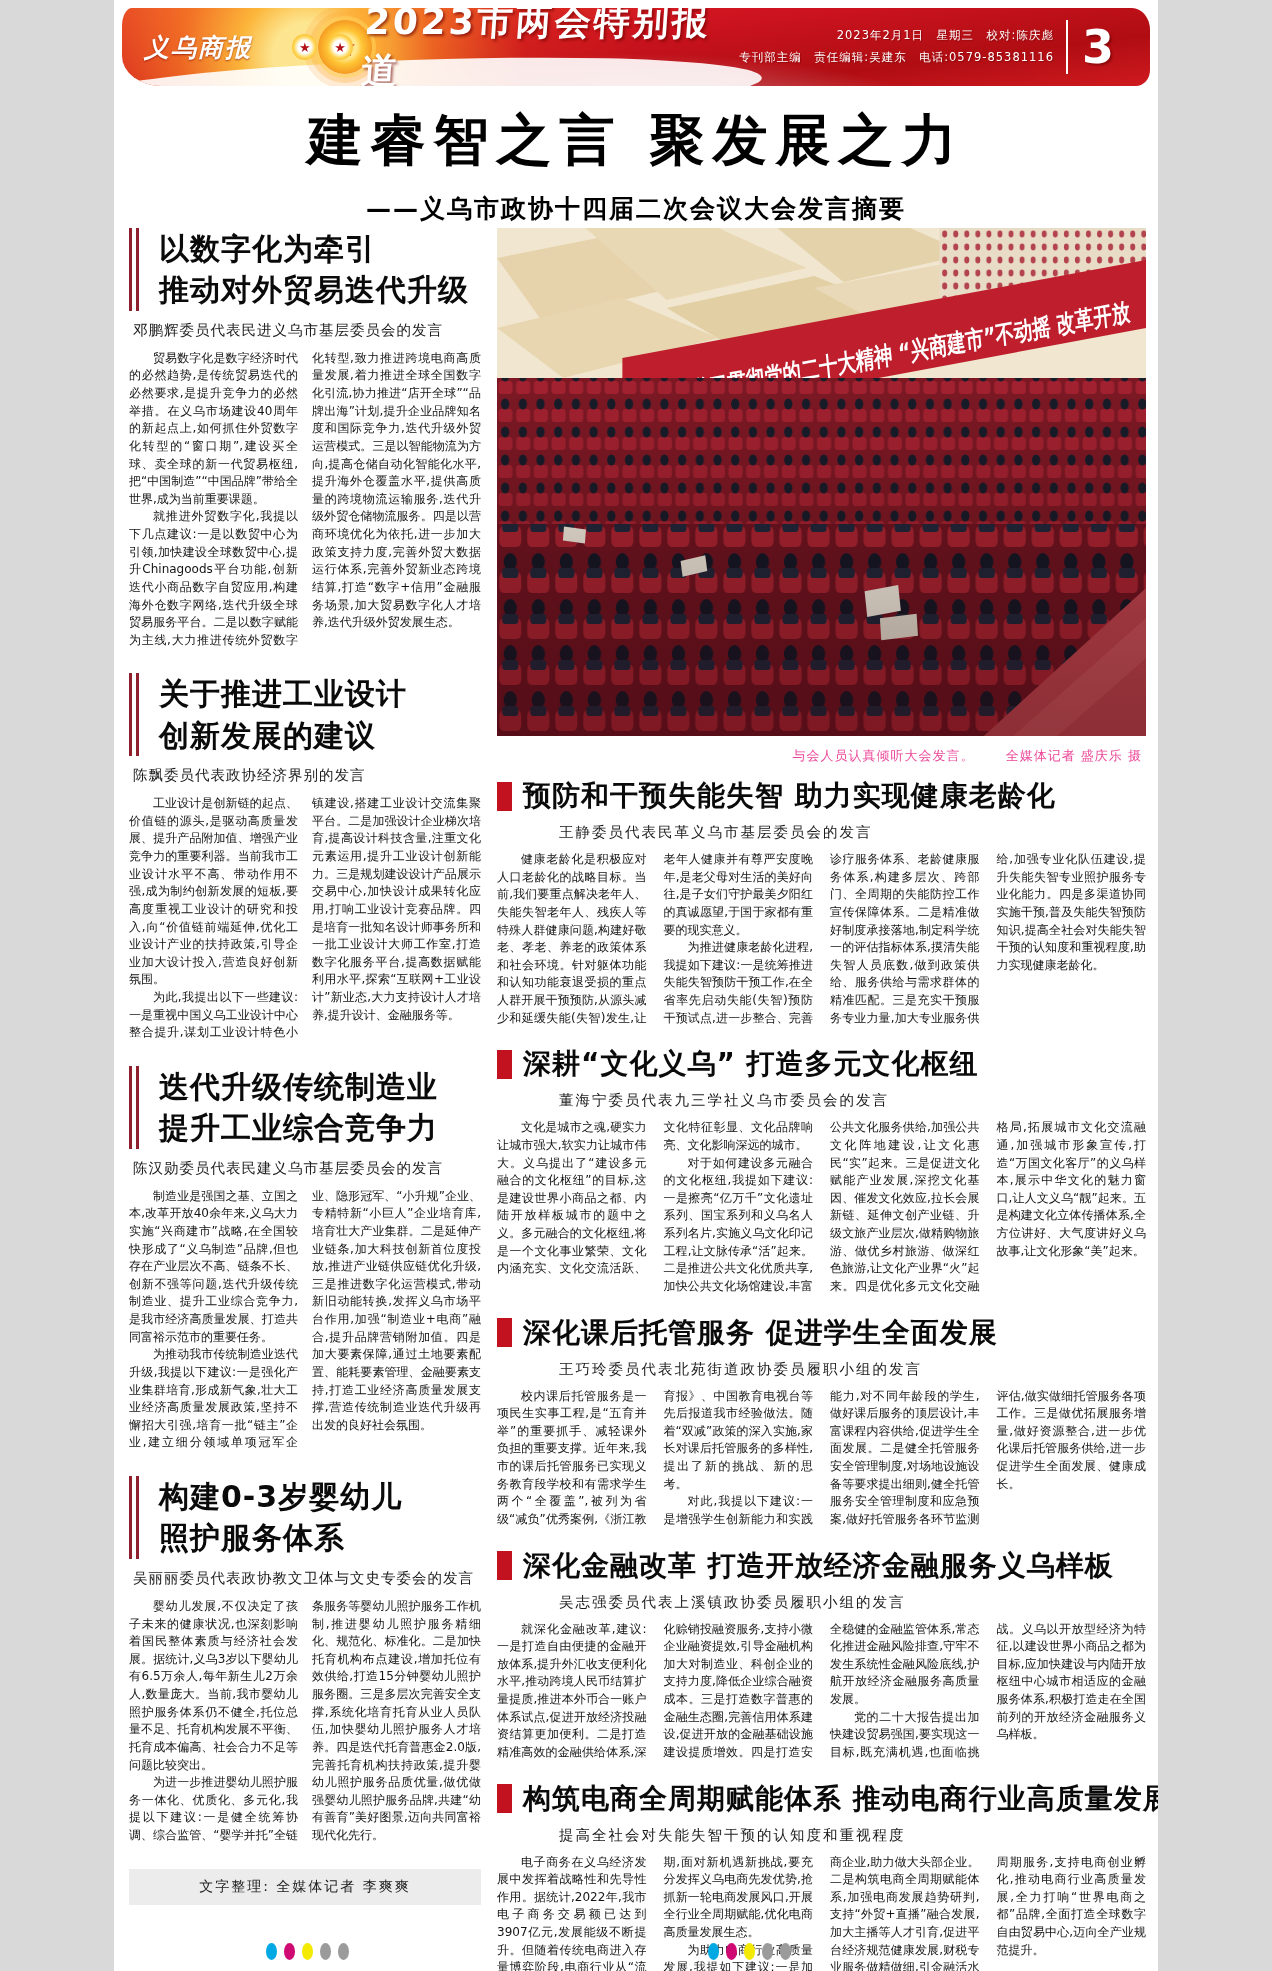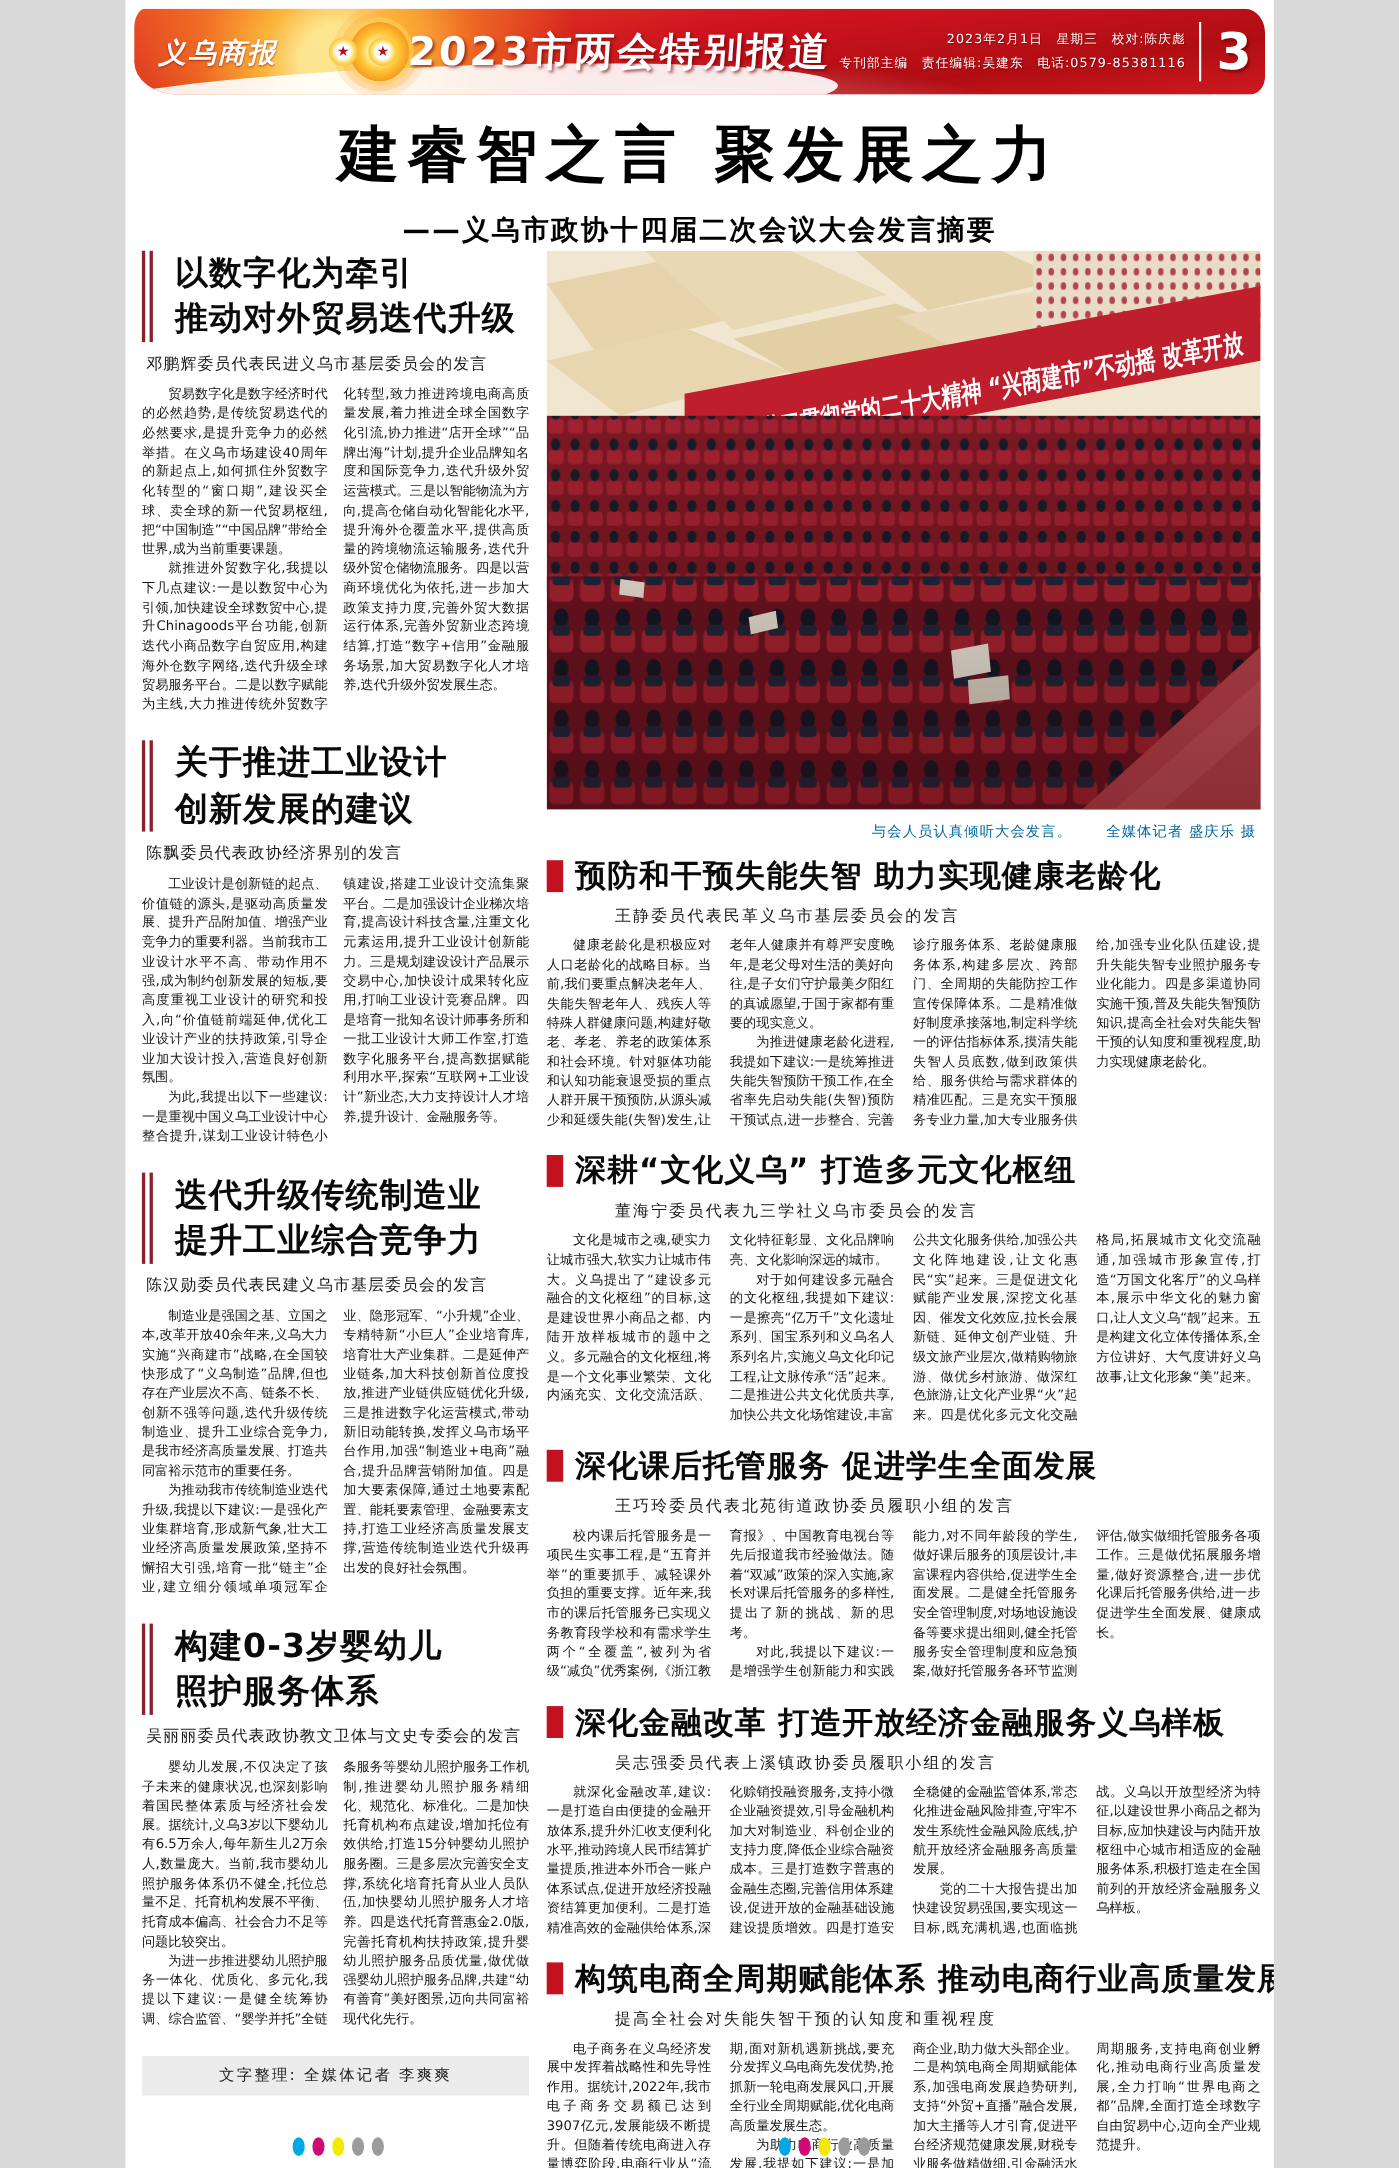--- a/index.html
+++ b/index.html
@@ -19,21 +19,21 @@
   .mast-swoosh { position:absolute; left:-60px; bottom:-34px; width:700px; height:60px; background:#fff; border-radius:50%; transform:rotate(-2deg); opacity:.9; }
   .paper-name { width:170px; padding-left:22px; font-family:"DejaVu Serif", serif; font-style:italic; font-weight:bold; font-size:25px; letter-spacing:2px; text-shadow:0 1px 2px rgba(120,0,0,.6); z-index:2; }
   .emblem { position:absolute; left:196px; top:12px; width:54px; height:54px; border-radius:50%;
     background: radial-gradient(circle, #ffe98f 0 30%, #ffc636 45%, #f59b22 70%, rgba(245,155,34,.0) 72%);
     box-shadow: 0 0 0 4px rgba(255,210,90,.55), 0 0 0 9px rgba(255,170,50,.3), 0 0 0 15px rgba(255,140,40,.15);
     display:flex; align-items:center; justify-content:center; z-index:1; }
   .emblem .star { color:#c8101a; font-size:26px; line-height:1; }
   .mast-center { flex:1; display:flex; align-items:center; justify-content:center; gap:10px; z-index:2; }
   .badge { width:26px; height:26px; border-radius:50%; background:radial-gradient(circle, #fff 0 35%, #ffd34d 60%, #e8a013 100%); display:flex; align-items:center; justify-content:center; color:#b3121a; font-size:13px; }
   .mast-title { font-size:36px; font-weight:900; letter-spacing:3px; text-shadow:2px 2px 3px rgba(110,0,0,.65); transform:skewX(-4deg); }
-  .mast-right { display:flex; align-items:center; gap:12px; padding-right:4px; z-index:2; }
+  .mast-right { display:flex; align-items:center; gap:12px; padding-right:28px; z-index:2; }
   .mast-lines { text-align:right; font-size:11.5px; line-height:1.9; letter-spacing:1px; text-shadow:1px 1px 1px rgba(100,0,0,.5); }
   .page-num { border-left:2px solid #fff; padding:4px 8px 4px 14px; font-size:46px; font-weight:bold; line-height:1; text-shadow:2px 2px 2px rgba(100,0,0,.5); }
 
   
   .lead { position:absolute; top:104px; left:0; right:0; text-align:center; color:#000; }
   .lead h1 { font-size:55px; font-weight:900; letter-spacing:8px; }
   .lead h2 { font-size:25px; font-weight:bold; letter-spacing:2px; margin-top:14px; }
 
   
   .content { position:absolute; top:228px; left:15px; right:12px; display:flex; gap:16px; }
@@ -47,21 +47,21 @@
   .l-title { font-size:30px; font-weight:900; line-height:1.38; color:#0a0a0a; letter-spacing:1px; }
   .l-byline { font-family:"DejaVu Serif", serif; font-size:14.5px; color:#1a1a1a; letter-spacing:1px; margin:6px 0 10px 4px; }
   .body-text { text-align:justify; font-size:12px; line-height:1.47; color:#141414; }
   .body-text p { text-indent:2em; }
   .cols2 { column-count:2; column-gap:14px; }
   .cols4 { column-count:4; column-gap:17px; }
   .l-footer { background:#ececec; text-align:center; font-size:14px; letter-spacing:2px; color:#222; padding:9px 0; margin-top:6px; }
 
   
   .photo-wrap { width:100%; }
-  .photo-caption { text-align:right; font-size:13px; color:#0369a1; padding:7px 4px 12px; letter-spacing:1px; }
+  .photo-caption { text-align:right; font-size:13px; color:#ec4899; padding:7px 4px 12px; letter-spacing:1px; }
   .photo-caption .credit { margin-left:26px; }
   .r-art { margin-bottom:18px; }
   .r-head { display:flex; align-items:center; gap:11px; margin-bottom:8px; }
   .red-block { width:15px; height:29px; background:#c2121f; flex:none; }
   .r-title { font-size:28px; font-weight:900; letter-spacing:1px; color:#0a0a0a; white-space:nowrap; }
   .r-byline { font-family:"DejaVu Serif", serif; font-size:14.5px; color:#1a1a1a; letter-spacing:2px; margin:0 0 9px 62px; }
 
   
   .regmarks { position:absolute; left:0; right:0; bottom:8px; height:20px; }
   .reg-group { position:absolute; display:flex; gap:7px; }

